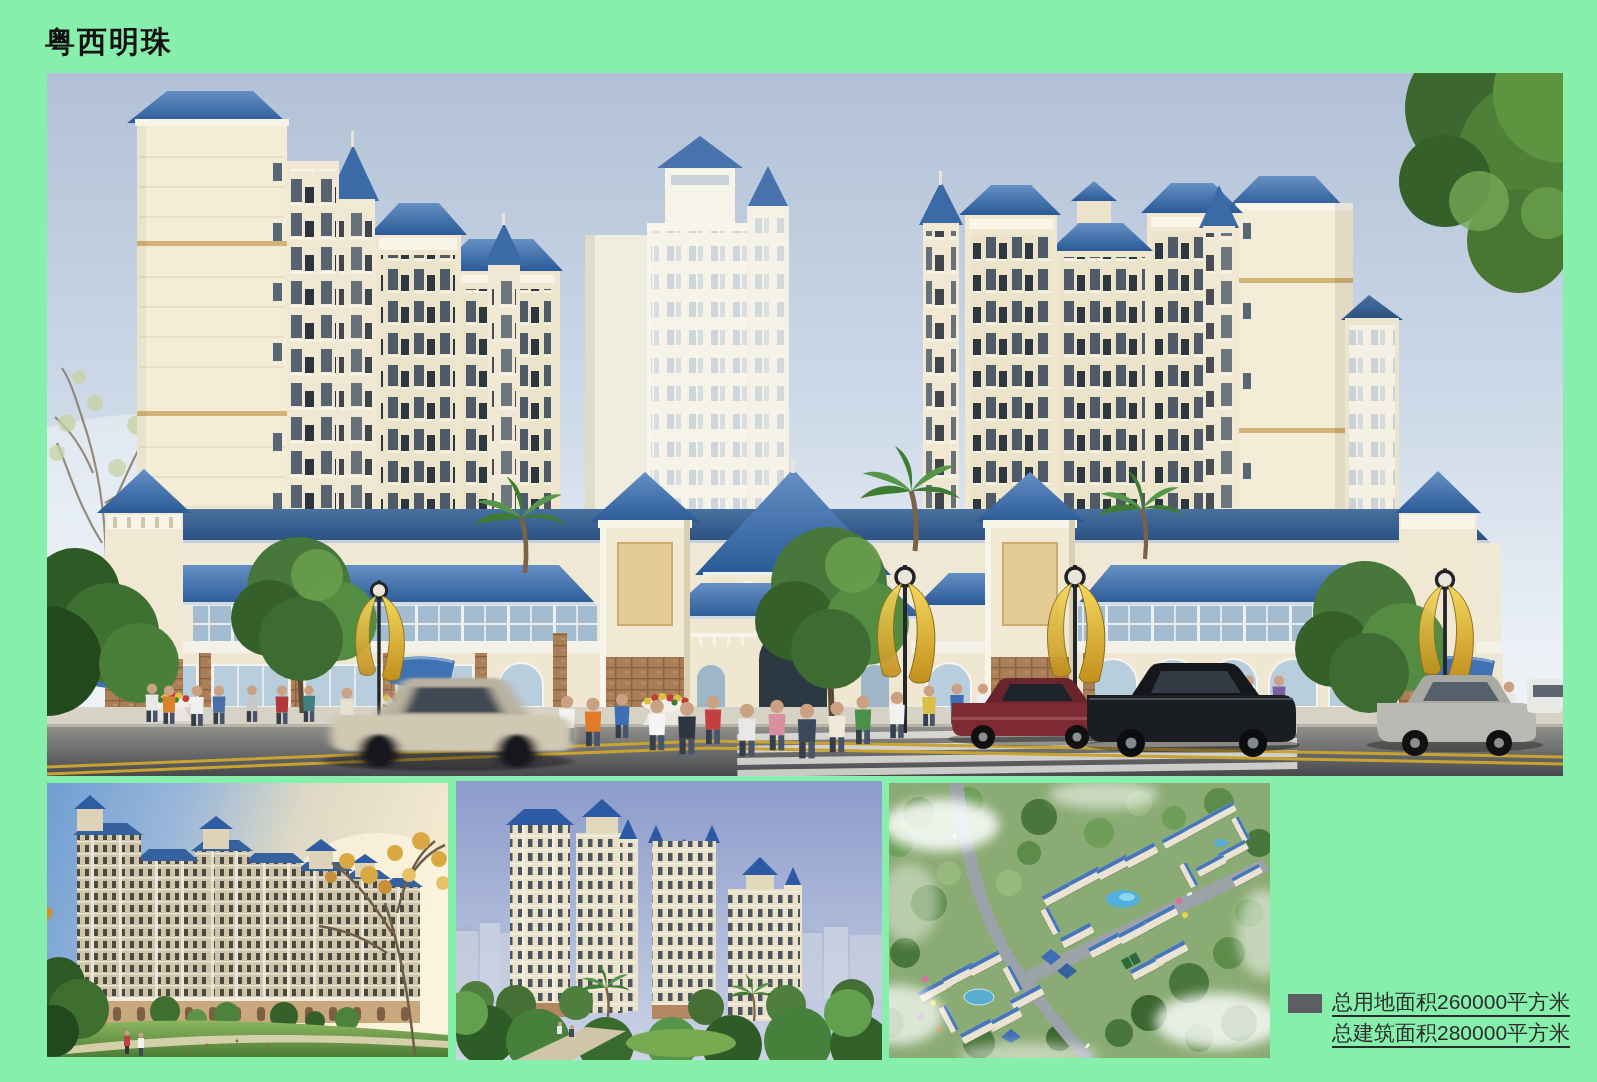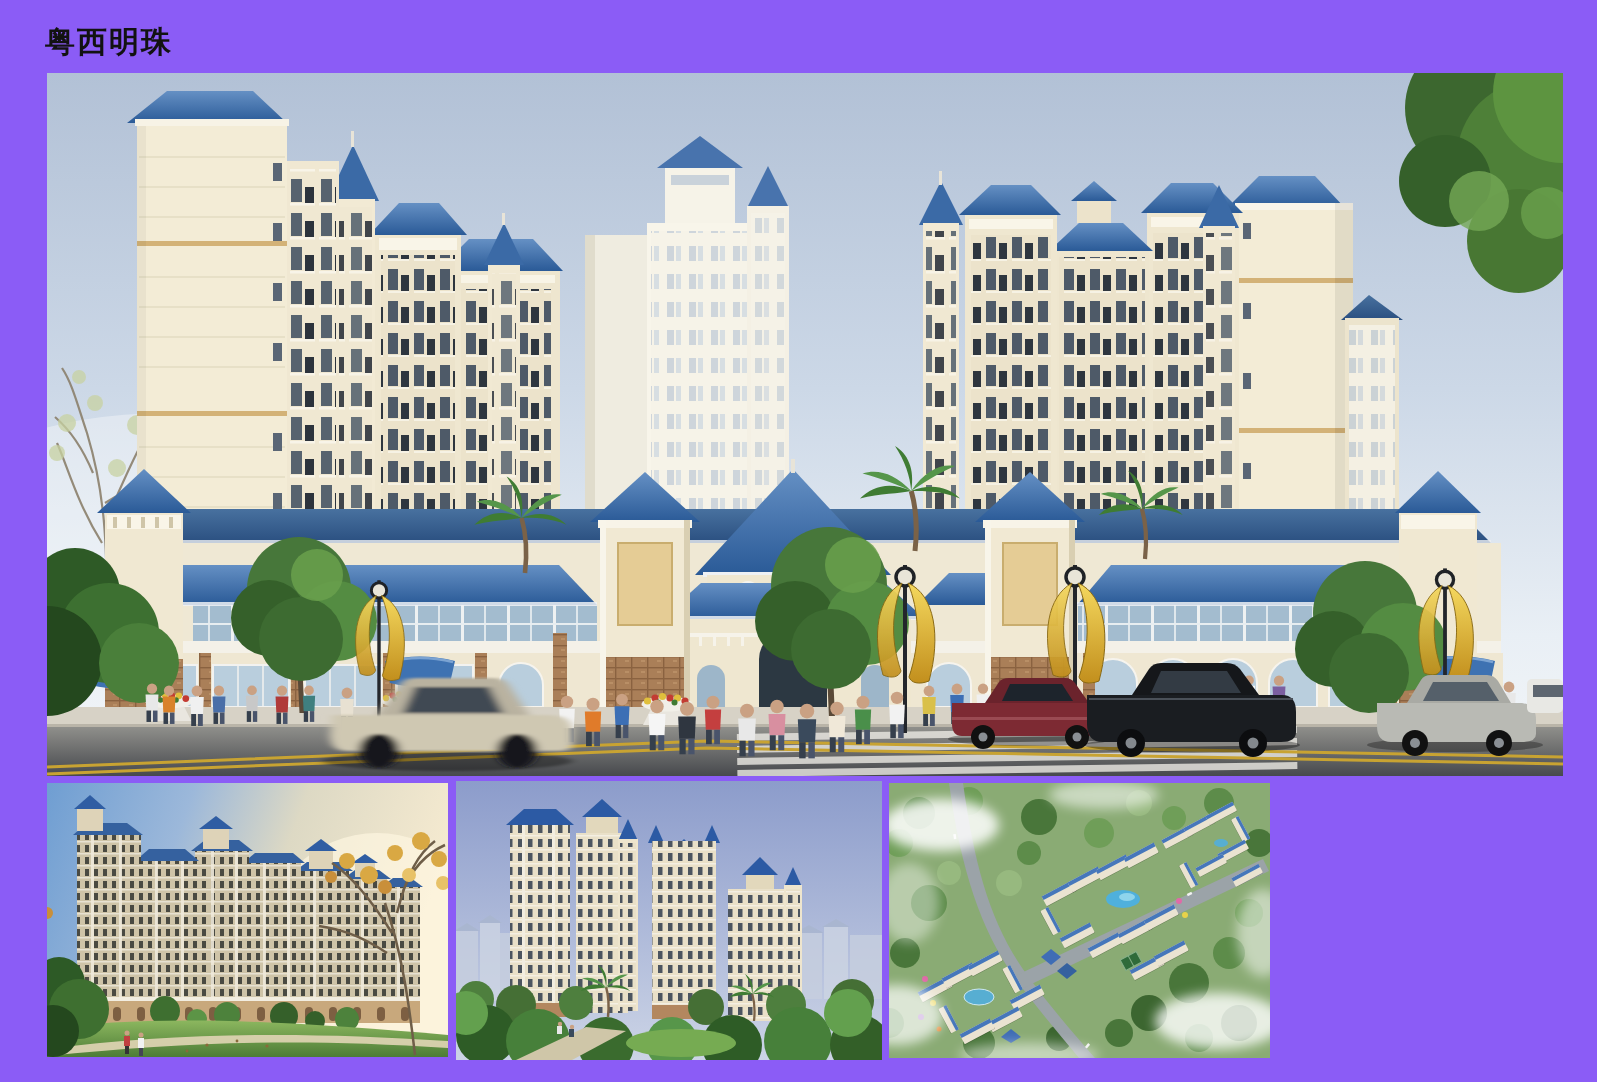--- a/index.html
+++ b/index.html
@@ -1,16 +1,16 @@
 <!DOCTYPE html>
 <html><head>
 <meta charset="utf-8">
 <style>
   html,body{margin:0;padding:0;background:#ffffff;}
-  .board{position:relative;width:1597px;height:1082px;background:#8b5cf6;overflow:hidden;
+  .board{position:relative;width:1597px;height:1082px;background:#86efac;overflow:hidden;
          font-family:"Liberation Sans",sans-serif;}
   .title{position:absolute;left:45px;top:22px;font-family:"Liberation Serif",serif;
          font-weight:bold;font-size:30px;color:#121212;letter-spacing:2px;white-space:nowrap;}
   .figure{position:absolute;overflow:hidden;background:#dfe6ee;}
   .figure svg{display:block;width:100%;height:100%;}
   .fig-main{left:47px;top:73px;width:1516px;height:703px;}
   .fig-t1{left:47px;top:783px;width:401px;height:274px;}
   .fig-t2{left:456px;top:781px;width:426px;height:279px;}
   .fig-t3{left:889px;top:783px;width:381px;height:275px;}
   .legend{position:absolute;left:1288px;top:990px;display:flex;align-items:flex-start;gap:10px;}
@@ -796,14 +796,21 @@
       <ellipse cx="8" cy="232" rx="46" ry="30" opacity="0.7"></ellipse>
       <ellipse cx="330" cy="238" rx="64" ry="28" opacity="0.8"></ellipse>
       <ellipse cx="215" cy="12" rx="55" ry="14" opacity="0.55"></ellipse>
       <ellipse cx="374" cy="150" rx="26" ry="44" opacity="0.5"></ellipse>
       <ellipse cx="140" cy="272" rx="70" ry="12" opacity="0.5"></ellipse>
       <ellipse cx="20" cy="120" rx="30" ry="40" opacity="0.4"></ellipse>
     </g>
   </svg>
   </div>
 
+  <div class="legend">
+    <div class="bullet"></div>
+    <div class="lines">
+      <span class="line">总用地面积260000平方米</span>
+      <span class="line">总建筑面积280000平方米</span>
+    </div>
+  </div>
 
 </div>
 
 </body></html>

